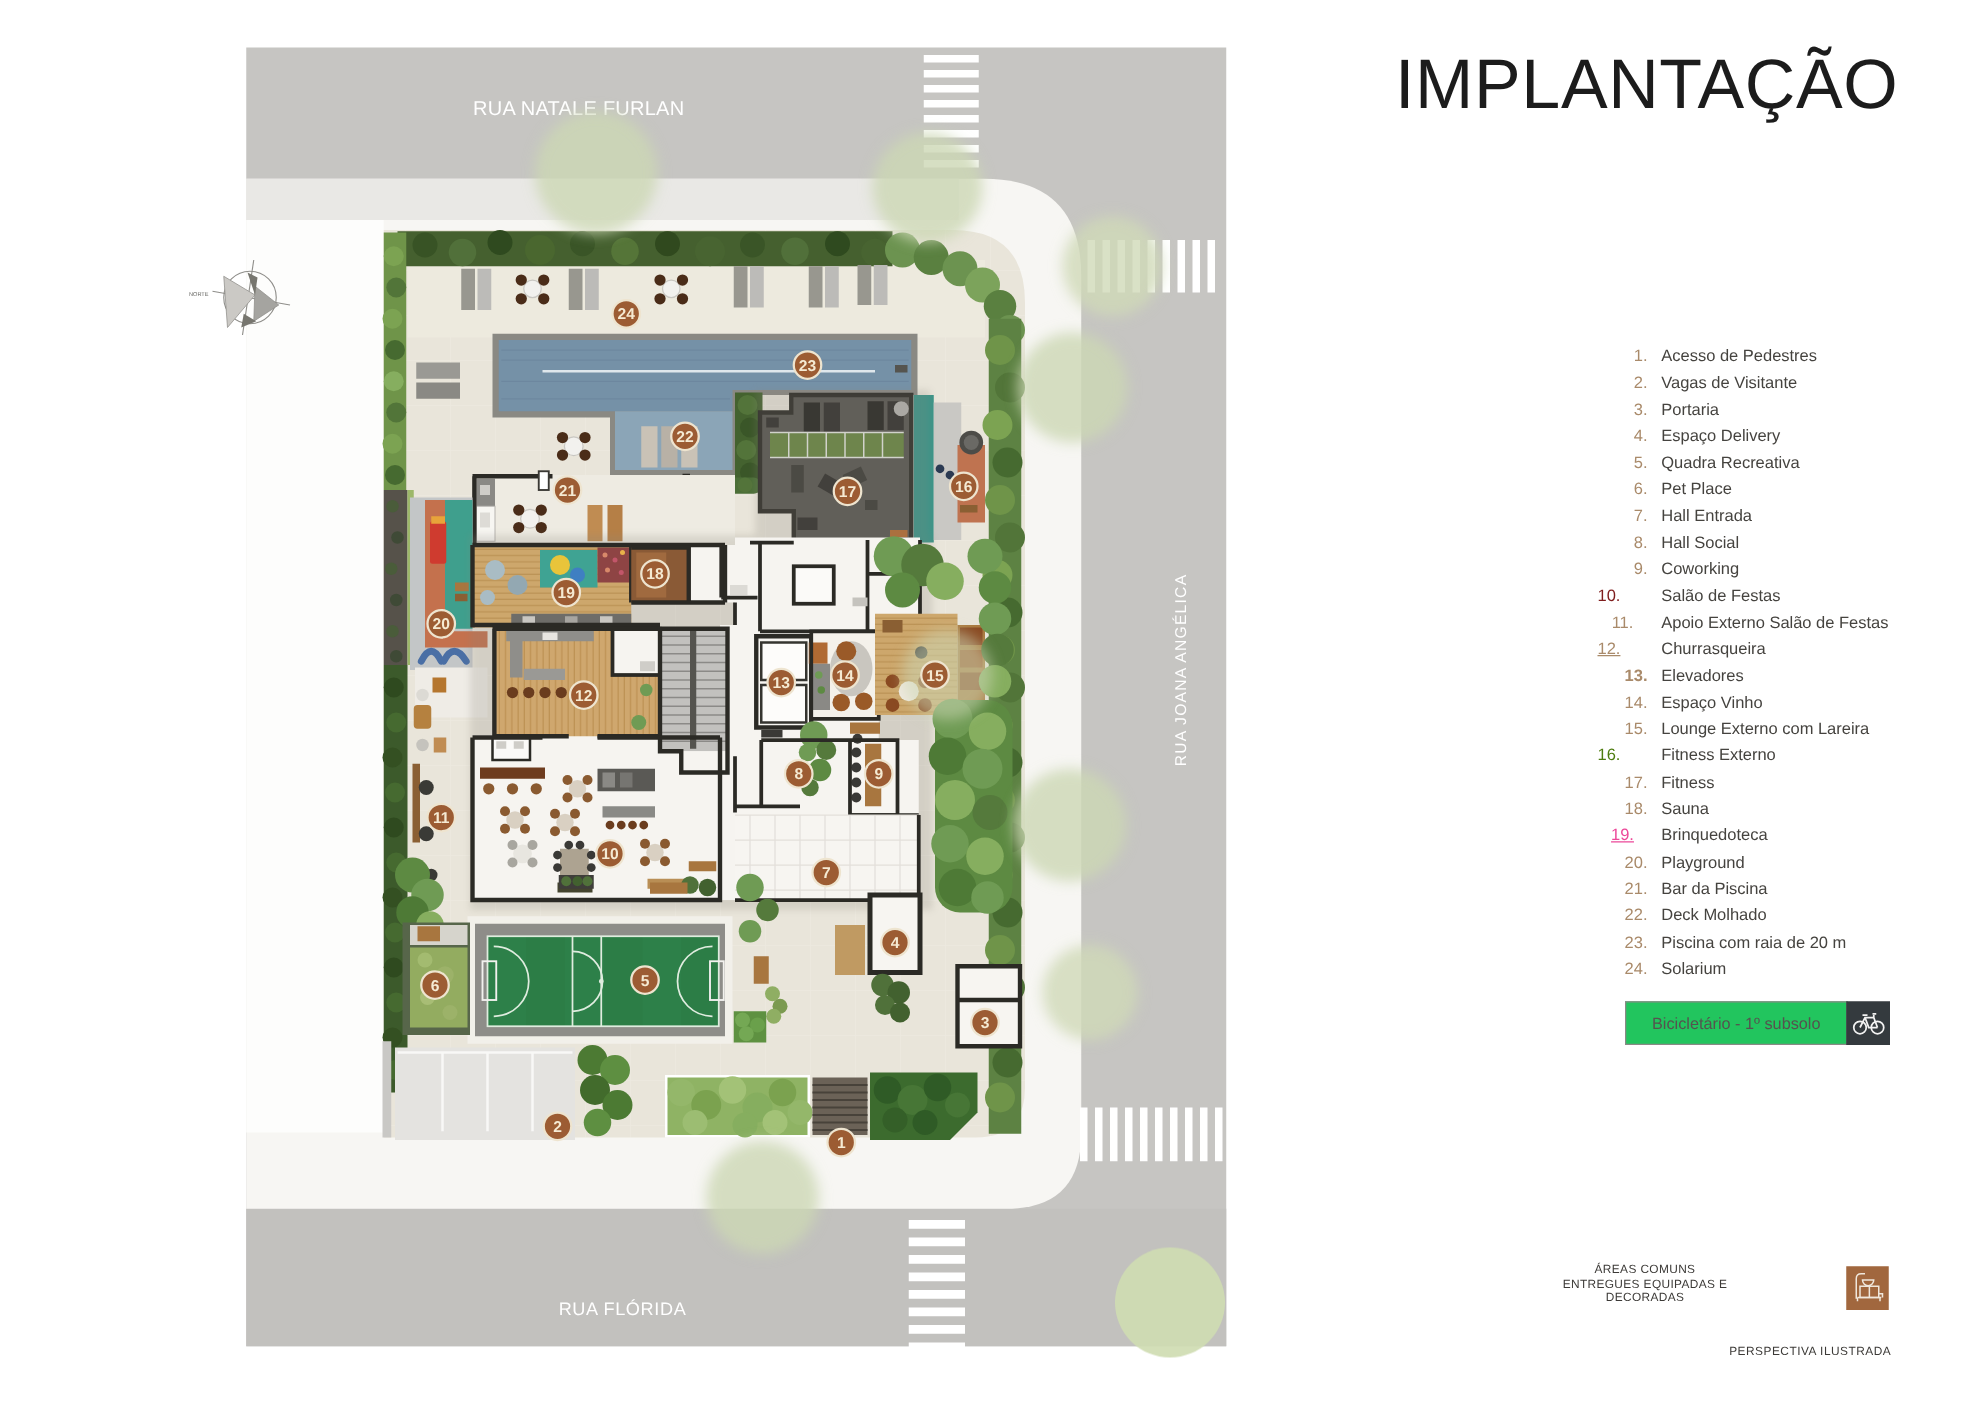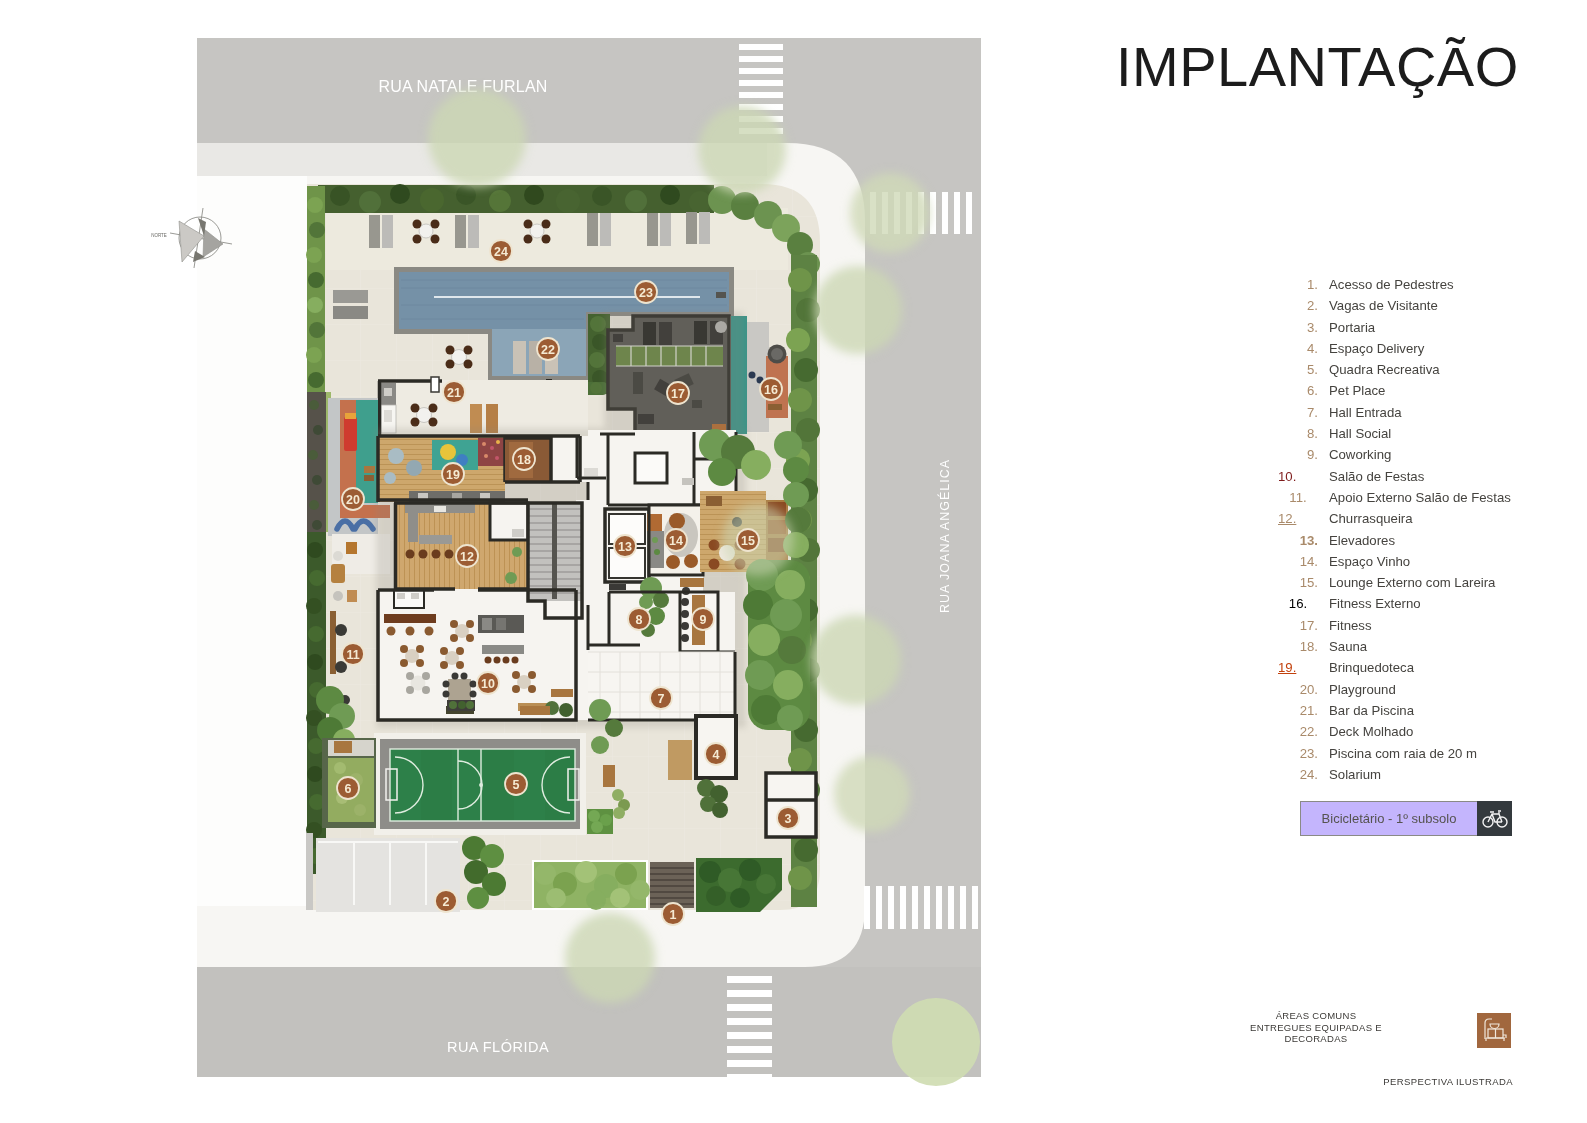--- a/index.html
+++ b/index.html
@@ -925,33 +925,33 @@
         </tr>
     <tr>
           <td style="text-align:right;color:#a98a6a;padding:0 11px 0 0;">14.</td>
           <td>Espaço Vinho</td>
         </tr>
     <tr>
           <td style="text-align:right;color:#a98a6a;padding:0 11px 0 0;">15.</td>
           <td>Lounge Externo com Lareira</td>
         </tr>
     <tr>
-          <td style="text-align:center;color:#000000;padding:0 11px 0 0;">16.</td>
+          <td style="text-align:left;color:#4d7c0f;padding:0 11px 0 0;">16.</td>
           <td>Fitness Externo</td>
         </tr>
     <tr>
           <td style="text-align:right;color:#a98a6a;padding:0 11px 0 0;">17.</td>
           <td>Fitness</td>
         </tr>
     <tr>
           <td style="text-align:right;color:#a98a6a;padding:0 11px 0 0;">18.</td>
           <td>Sauna</td>
         </tr>
     <tr>
-          <td style="text-align:left;color:#c2410c;padding:0 11px 0 0;text-decoration:underline;">19.</td>
+          <td style="text-align:center;color:#ec4899;padding:0 11px 0 0;text-decoration:underline;">19.</td>
           <td>Brinquedoteca</td>
         </tr>
     <tr>
           <td style="text-align:right;color:#a98a6a;padding:0 11px 0 0;">20.</td>
           <td>Playground</td>
         </tr>
     <tr>
           <td style="text-align:right;color:#a98a6a;padding:0 11px 0 0;">21.</td>
           <td>Bar da Piscina</td>
         </tr>
@@ -964,21 +964,21 @@
           <td>Piscina com raia de 20 m</td>
         </tr>
     <tr>
           <td style="text-align:right;color:#a98a6a;padding:0 11px 0 0;">24.</td>
           <td>Solarium</td>
         </tr>
     </tbody>
   </table>
 </div>
 
-<div class="abs" style="left:1300px;top:801px;width:176px;height:33px;border:1px solid #8a8a86;background:#c4b5fd;text-align:center;line-height:33px;font-size:13px;color:#55534f;">Bicicletário - 1º subsolo</div>
+<div class="abs" style="left:1300px;top:801px;width:176px;height:33px;border:1px solid #8a8a86;background:#22c55e;text-align:center;line-height:33px;font-size:13px;color:#55534f;">Bicicletário - 1º subsolo</div>
 
 <div class="abs" style="left:1477px;top:801px;width:35px;height:35px;background:#343a3e;">
 <svg width="35" height="35" viewBox="0 0 35 35">
   <g stroke="#f2f2f2" stroke-width="1.4" fill="none">
     <circle cx="11" cy="21" r="5"></circle>
     <circle cx="25" cy="21" r="5"></circle>
     <path d="M11,21 L15,13 L22,13 L25,21 M15,13 L18,21 L25,21 M13,11 H17 M22,11 L22,13 M21,10 h3"></path>
   </g>
 </svg>
 </div>

